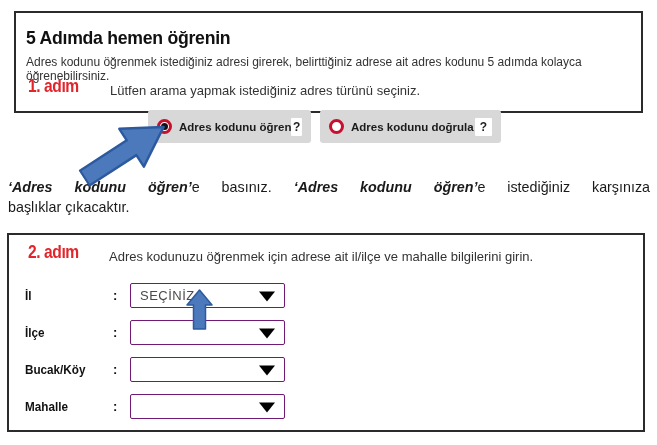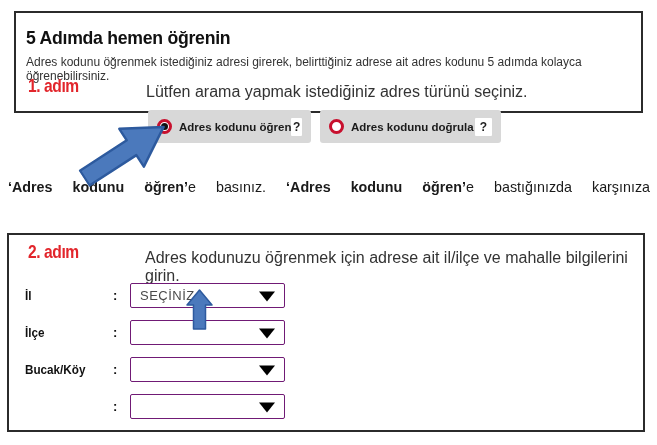--- a/index.html
+++ b/index.html
@@ -11,21 +11,21 @@
   .frame-box { position:absolute; background:#fff; border:2px solid #2b2b2b; }
   #box1 { left:14px; top:11px; width:629px; height:102px; }
   #box2 { left:7px;  top:233px; width:638px; height:199px; }
 
   .condensed { display:inline-block; transform:scaleX(.9); transform-origin:left center; }
 
   .box-title { position:absolute; left:10px; top:14px; font-size:19px; font-weight:bold; color:#101010; letter-spacing:-.3px; }
   .box-sub   { position:absolute; left:10px; top:42px; font-size:12px; color:#333; }
 
   .step-label { font-size:19px; font-weight:bold; color:#e2252b; letter-spacing:-.5px; }
-  .step-text  { font-size:16px; color:#333;margin-left:36px; }
+  .step-text  { font-size:13px; color:#333; }
 
   #step1-label { position:absolute; left:12px; top:62px;text-align:center; }
   #step1-text  { position:absolute; left:94px; top:70px; }
   #step2-label { position:absolute; left:19px; top:6px; }
   #step2-text  { position:absolute; left:100px; top:14px; }
 
   .opt-btn {
     position:absolute; top:97px; height:33px; background:#d8d8d8; border-radius:3px;
     display:flex; align-items:center; padding:0 9px; cursor:pointer;
   }
@@ -41,21 +41,21 @@
     margin-left:auto; width:17px; height:18px; background:#fff; border-radius:1px;
     display:flex; align-items:center; justify-content:center;
     font-size:12px; font-weight:bold; color:#222; cursor:pointer;
   }
 
   .between {
     position:absolute; left:8px; top:177px; width:642px;
     font-size:14.3px; line-height:20px; color:#1a1a1a;
   }
   .between .l1 { text-align:justify; text-align-last:justify; }
-  .between .bi { font-weight:bold; }
+  .between .bi { font-weight:bold; font-style:italic; }
 
   .field-row { position:absolute; left:16px; width:270px; height:25px; }
   .f-label { position:absolute; left:0; top:0; line-height:25px; font-size:13px; font-weight:bold; color:#111; white-space:nowrap; }
   .f-colon { position:absolute; left:88px; top:0; line-height:25px; font-size:13px; font-weight:bold; color:#111; }
   .dropdown {
     position:absolute; left:105px; top:0; width:155px; height:25px;
     background:#fff; border:1px solid #701a75; border-radius:2px; cursor:pointer;
   }
   .dd-value {
     position:absolute; left:9px; top:0; line-height:23px;
@@ -96,21 +96,22 @@
       <span class="opt-label">Adres kodunu doğrula</span>
       <span class="help-box">?</span>
     </div>
   </div>
 
   <svg class="pointer" id="arrow1" viewBox="0 0 100 60">
     <polygon points="1,21 58,21 58,7 97,30 58,53 58,39 1,39" fill="#4b79bc" stroke="#2d5a9e" stroke-width="2.5" stroke-linejoin="round"></polygon>
   </svg>
 
   <div class="between">
-    <div class="l1"><span class="bi">‘Adres kodunu öğren’</span><span>e basınız. </span><span class="bi">‘Adres kodunu öğren’</span><span>e bastığınızda karşınıza</span></div>
+    <div class="l1"><span class="bi">‘Adres kodunu öğren’</span><span>e basınız. </span><span class="bi">‘Adres kodunu öğren’</span><span>e istediğiniz karşınıza</span></div>
+    <div class="l2">başlıklar çıkacaktır.</div>
   </div>
 
   <div class="frame-box" id="box2">
     <span class="step-label" id="step2-label"><span class="condensed" style="transform:scaleX(.82);">2. adım</span></span>
     <span class="step-text" id="step2-text">Adres kodunuzu öğrenmek için adrese ait il/ilçe ve mahalle bilgilerini girin.</span>
 
     <div class="field-row" style="top:48px;">
       <span class="f-label"><span class="condensed">İl</span></span>
       <span class="f-colon">:</span>
       <div class="dropdown">
@@ -131,20 +132,21 @@
     <div class="field-row" style="top:122px;">
       <span class="f-label"><span class="condensed">Bucak/Köy</span></span>
       <span class="f-colon">:</span>
       <div class="dropdown">
         <span class="dd-value"></span>
         <span class="dd-arrow"></span>
       </div>
     </div>
 
     <div class="field-row" style="top:159px;">
+      <span class="f-label"><span class="condensed">Mahalle</span></span>
       <span class="f-colon">:</span>
       <div class="dropdown">
         <span class="dd-value"></span>
         <span class="dd-arrow"></span>
       </div>
     </div>
   </div>
 
   <svg class="pointer" id="arrow2" viewBox="0 0 27 41">
     <polygon points="13.5,1 26,16 19.5,16 19.5,40 7.5,40 7.5,16 1,16" fill="#4b79bc" stroke="#2d5a9e" stroke-width="1.5" stroke-linejoin="round"></polygon>

